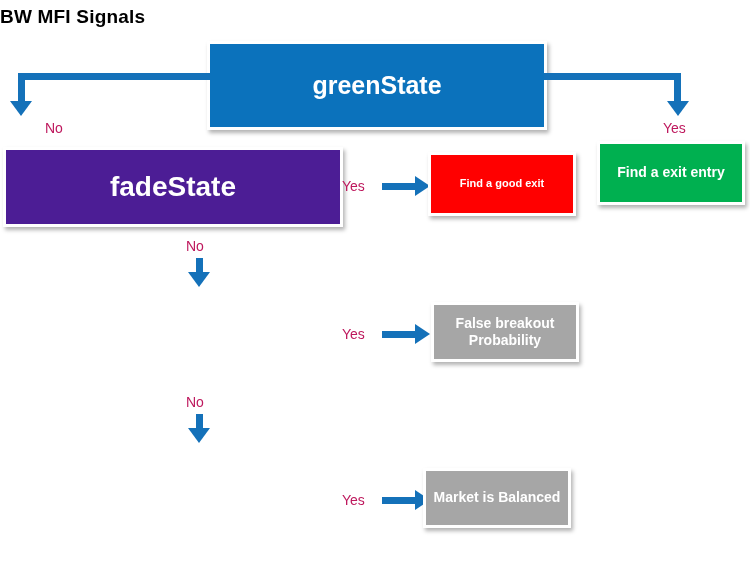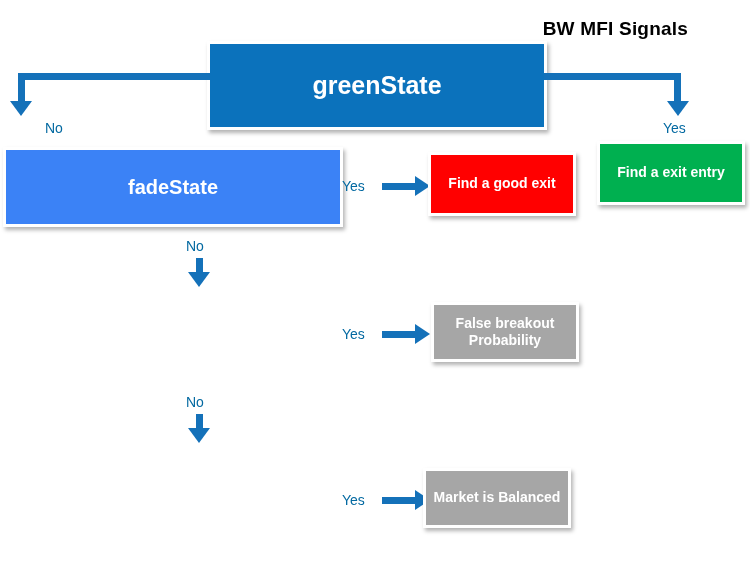--- a/index.html
+++ b/index.html
@@ -17,68 +17,67 @@
     background: #ffffff;
     overflow: hidden;
   }
 
   
   .title {
     position: absolute;
     left: 0;
     top: 6px;
     width: 688px;
-    text-align: right;
+    text-align: left;
     font-size: 19px;
     font-weight: bold;
     color: #000000;
     letter-spacing: 0.2px;
-    margin-top: 12px;
   }
 
   
   .node {
     position: absolute;
     box-sizing: border-box;
     display: flex;
     align-items: center;
     justify-content: center;
     text-align: center;
     color: #ffffff;
     font-weight: bold;
     border: 3px solid #ffffff;
     box-shadow: 2px 3px 4px rgba(0,0,0,0.30);
     line-height: 1.22;
   }
   .node.state {
-    background: #3b82f6;
-    font-size: 20px;
+    background: #4c1d95;
+    font-size: 28px;
   }
   .node.state-main {
     background: #0B72BC;
     font-size: 25px;
   }
   .node.result-red {
     background: #FF0000;
-    font-size: 14px;
+    font-size: 11px;
   }
   .node.result-green {
     background: #00B050;
     font-size: 14px;
   }
   .node.result-gray {
     background: #A6A6A6;
     font-size: 14px;
   }
 
   
   .edge-label {
     position: absolute;
     font-size: 14px;
-    color: #0369a1;
+    color: #be185d;
     white-space: nowrap;
   }
   .hline {
     position: absolute;
     background: #1471B9;
     height: 7px;
   }
   .vline {
     position: absolute;
     background: #1471B9;

